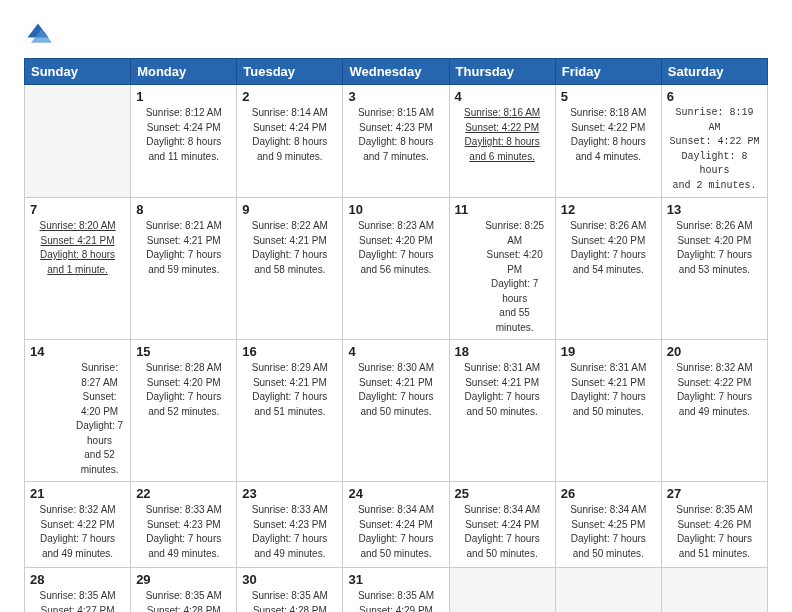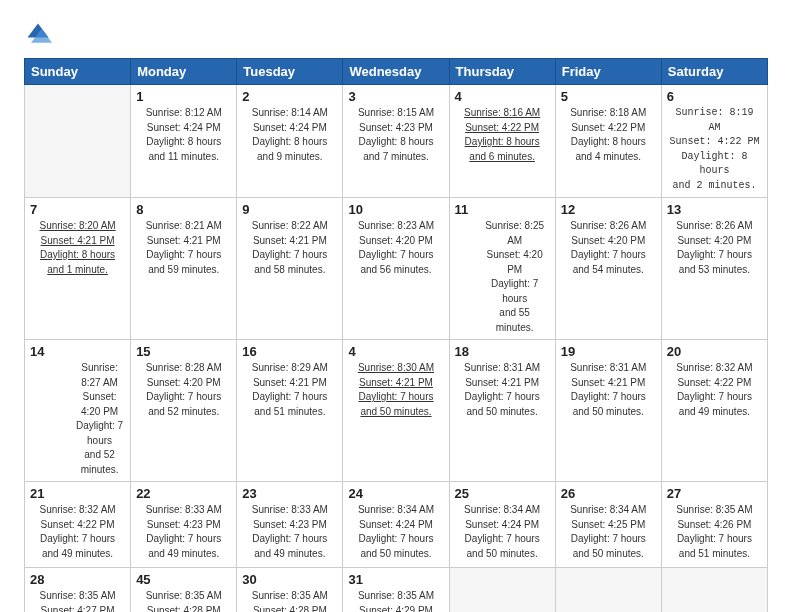--- a/index.html
+++ b/index.html
@@ -244,21 +244,21 @@
           </td>
           <td>
             <span class="day-number">16</span>
             <div class="day-info" style="white-space: pre-line;">Sunrise: 8:29 AM
 Sunset: 4:21 PM
 Daylight: 7 hours
 and 51 minutes.</div>
           </td>
           <td>
             <span class="day-number">4</span>
-            <div class="day-info" style="white-space: pre-line; text-decoration: underline;">Sunrise: 8:30 AM
+            <div class="day-info" style="white-space: pre-line;">Sunrise: 8:30 AM
 Sunset: 4:21 PM
 Daylight: 7 hours
 and 50 minutes.</div>
           </td>
           <td>
             <span class="day-number">18</span>
             <div class="day-info" style="white-space: pre-line;">Sunrise: 8:31 AM
 Sunset: 4:21 PM
 Daylight: 7 hours
 and 50 minutes.</div>
@@ -331,21 +331,21 @@
         </tr>
         <tr>
           <td>
             <span class="day-number">28</span>
             <div class="day-info" style="white-space: pre-line;">Sunrise: 8:35 AM
 Sunset: 4:27 PM
 Daylight: 7 hours
 and 51 minutes.</div>
           </td>
           <td>
-            <span class="day-number">45</span>
+            <span class="day-number">29</span>
             <div class="day-info" style="white-space: pre-line;">Sunrise: 8:35 AM
 Sunset: 4:28 PM
 Daylight: 7 hours
 and 52 minutes.</div>
           </td>
           <td>
             <span class="day-number">30</span>
             <div class="day-info" style="white-space: pre-line;">Sunrise: 8:35 AM
 Sunset: 4:28 PM
 Daylight: 7 hours

